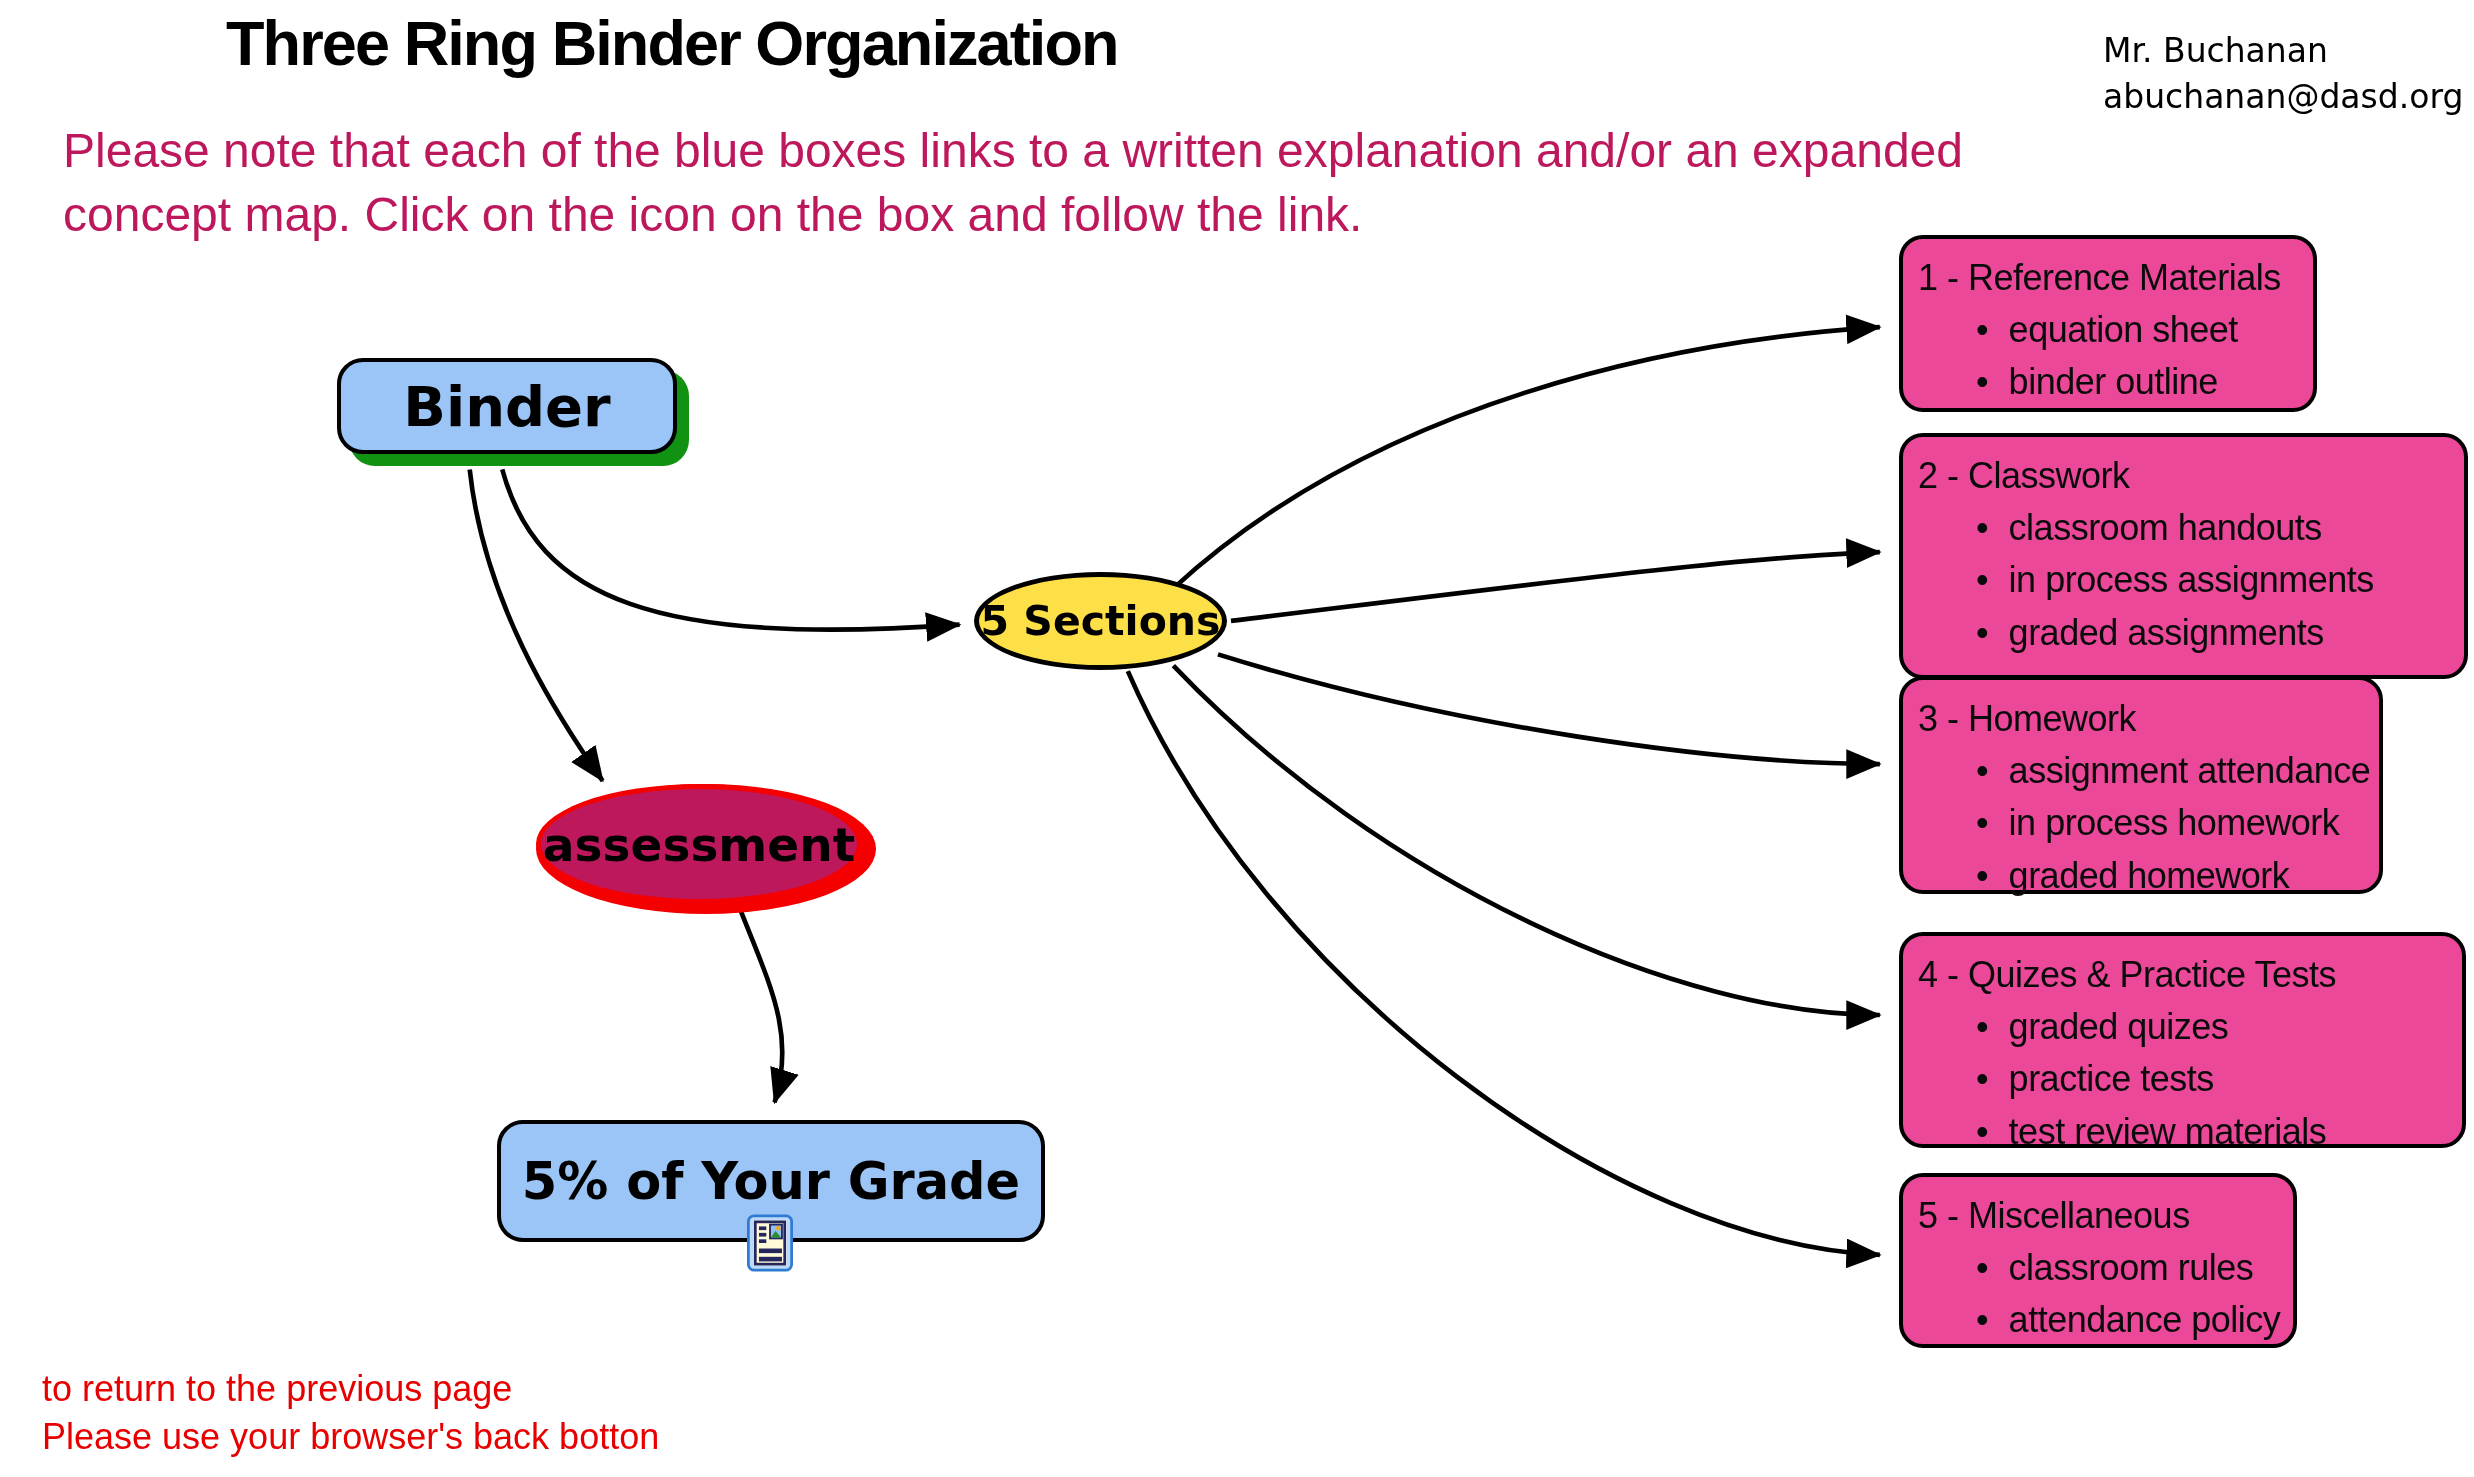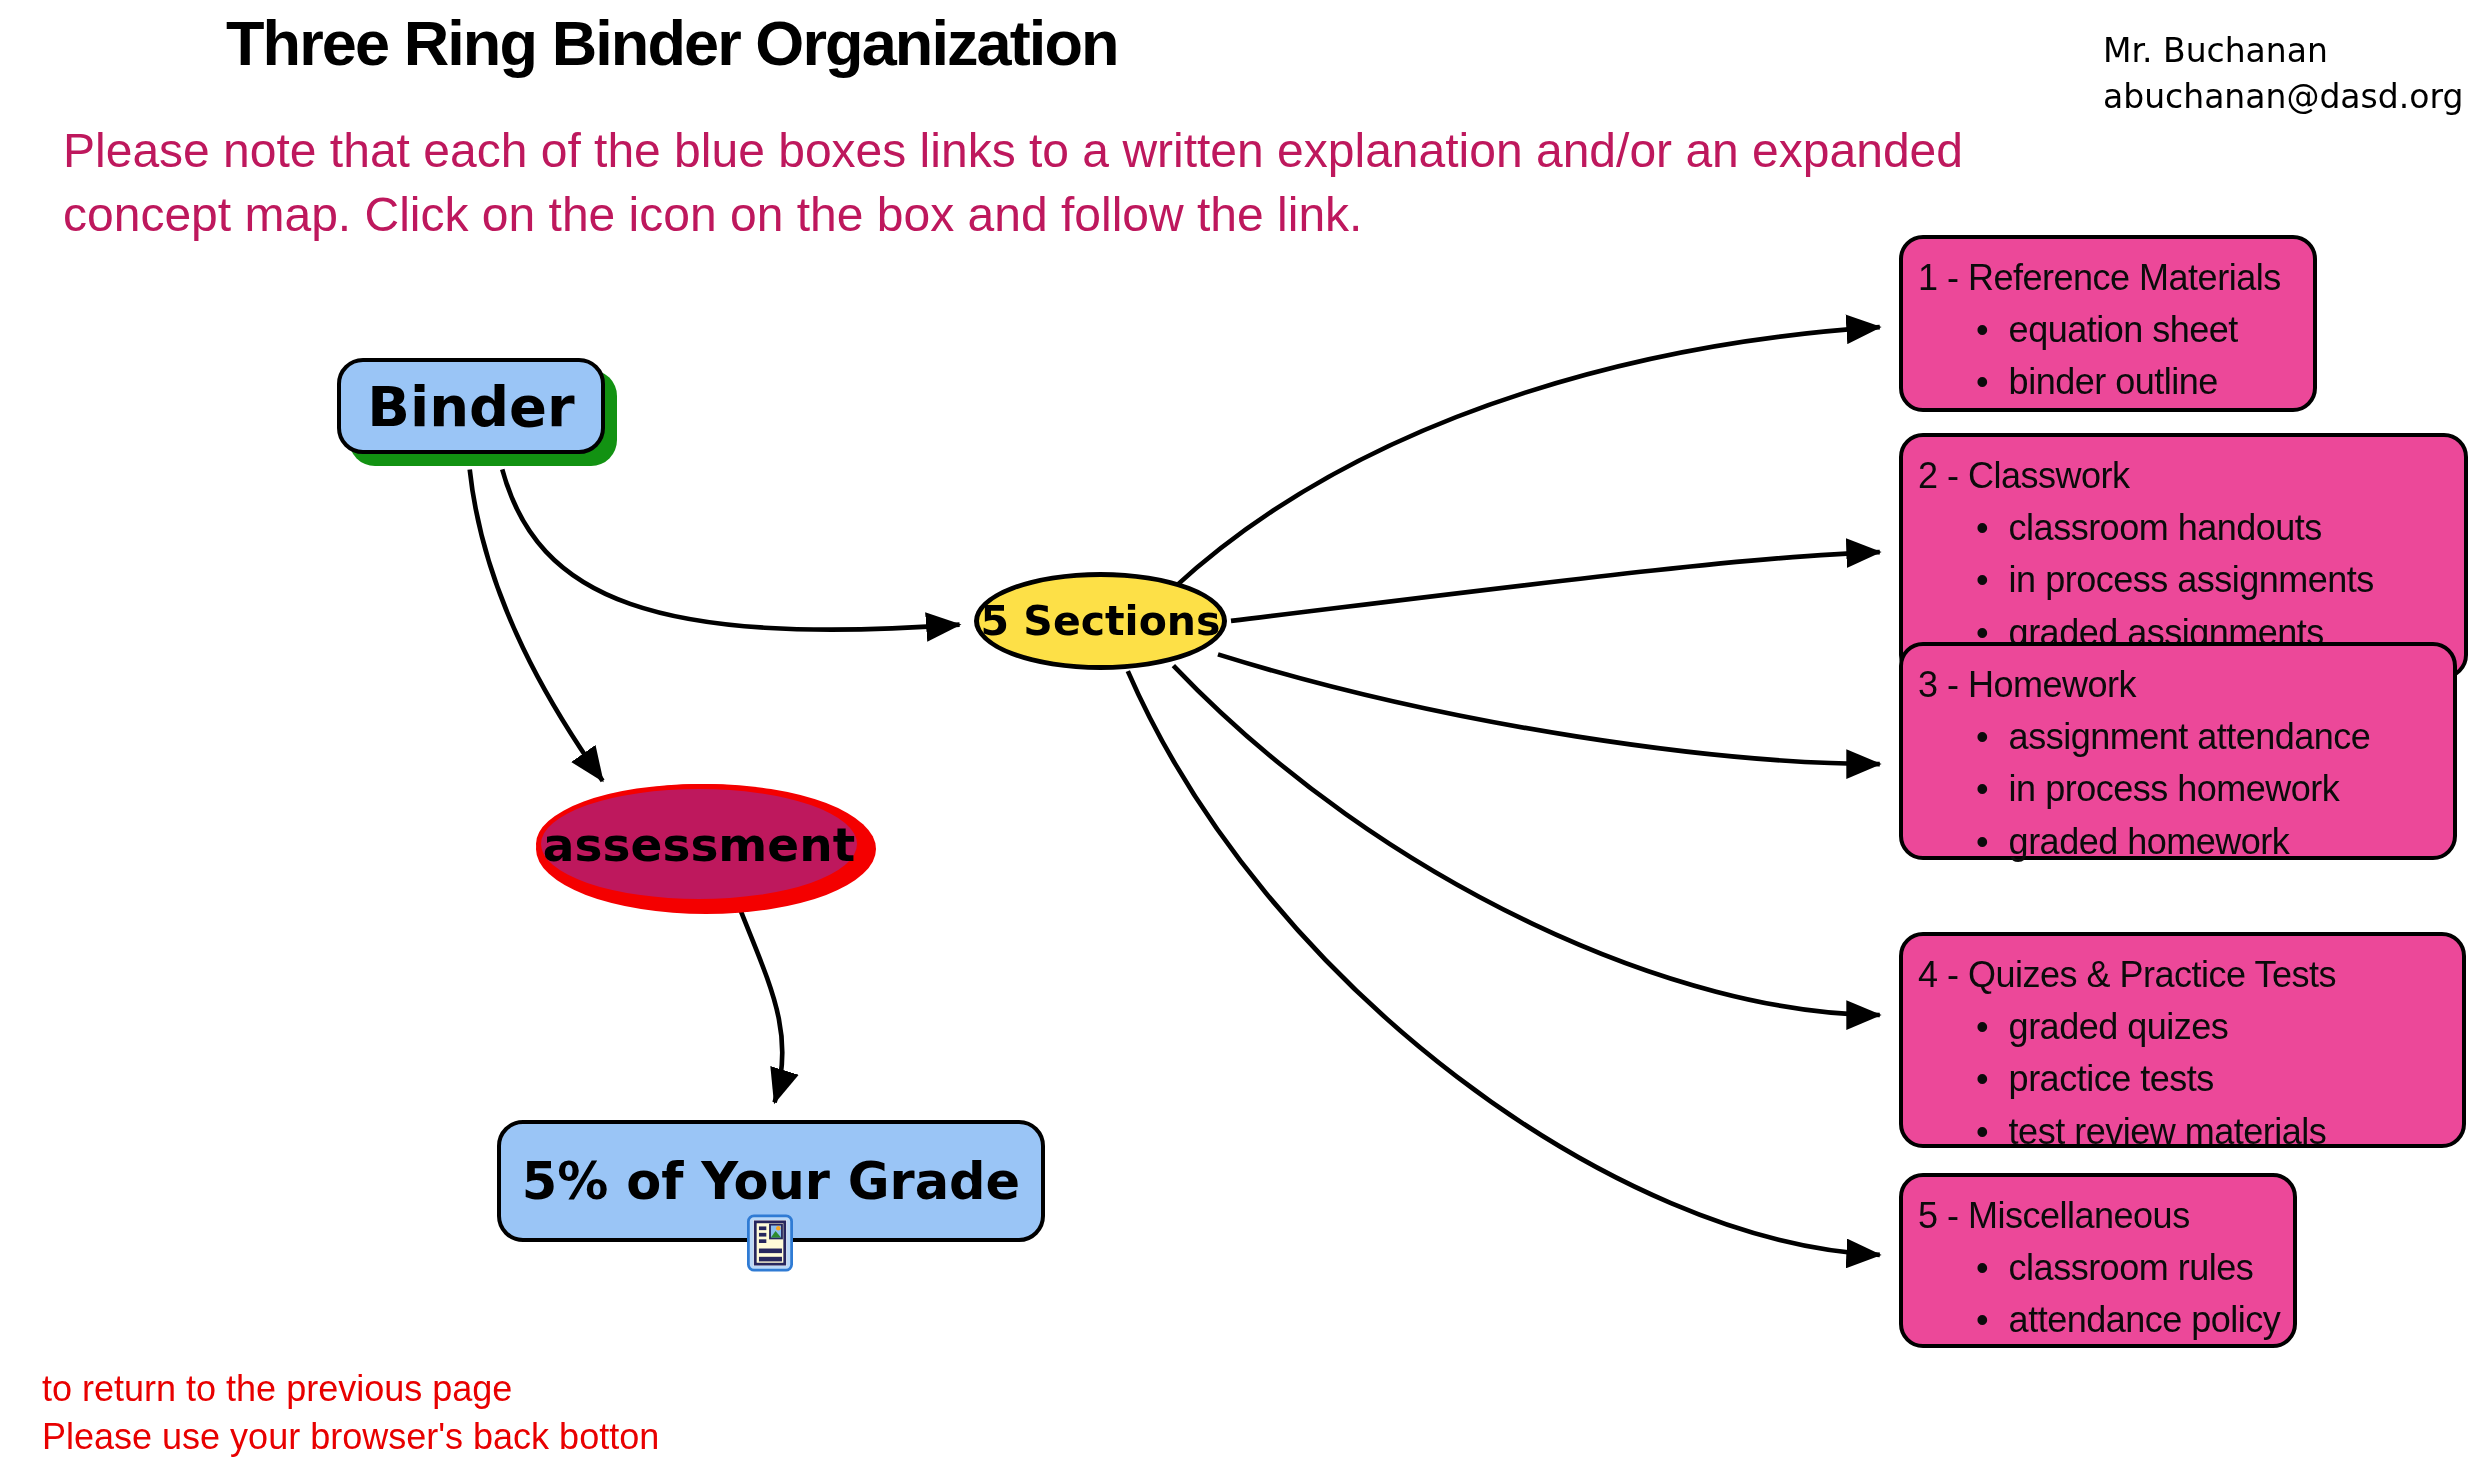--- a/index.html
+++ b/index.html
@@ -59,21 +59,21 @@
     display: flex;
     align-items: center;
     justify-content: center;
     font-family: "DejaVu Sans", sans-serif;
     font-weight: bold;
     box-sizing: border-box;
   }
   .binder-node {
     left: 337px;
     top: 358px;
-    width: 268px;
+    width: 340px;
     height: 96px;
     font-size: 56px;
     box-shadow: 12px 12px 0 0 #129212;
   }
   .grade-node {
     left: 497px;
     top: 1120px;
     width: 548px;
     height: 122px;
     font-size: 51px;
@@ -141,21 +141,21 @@
     padding: 0 0 0 58px;
     list-style: none;
   }
   .section-box li { white-space: nowrap; }
   .section-box li::before {
     content: "•";
     margin-right: 20.5px;
   }
   #box-1 { top: 235px;  width: 418px; height: 177px; }
   #box-2 { top: 433px;  width: 569px; height: 246px; }
-  #box-3 { top: 642px;  width: 558px; height: 218px; }
+  #box-3 { top: 676px;  width: 484px; height: 218px; }
   #box-4 { top: 932px; width: 567px; height: 216px; }
   #box-5 { top: 1173px; width: 398px; height: 175px; }
   
   .doc-icon {
     position: absolute;
     left: 747px;
     top: 1214px;
     width: 46px;
     height: 58px;
   }

